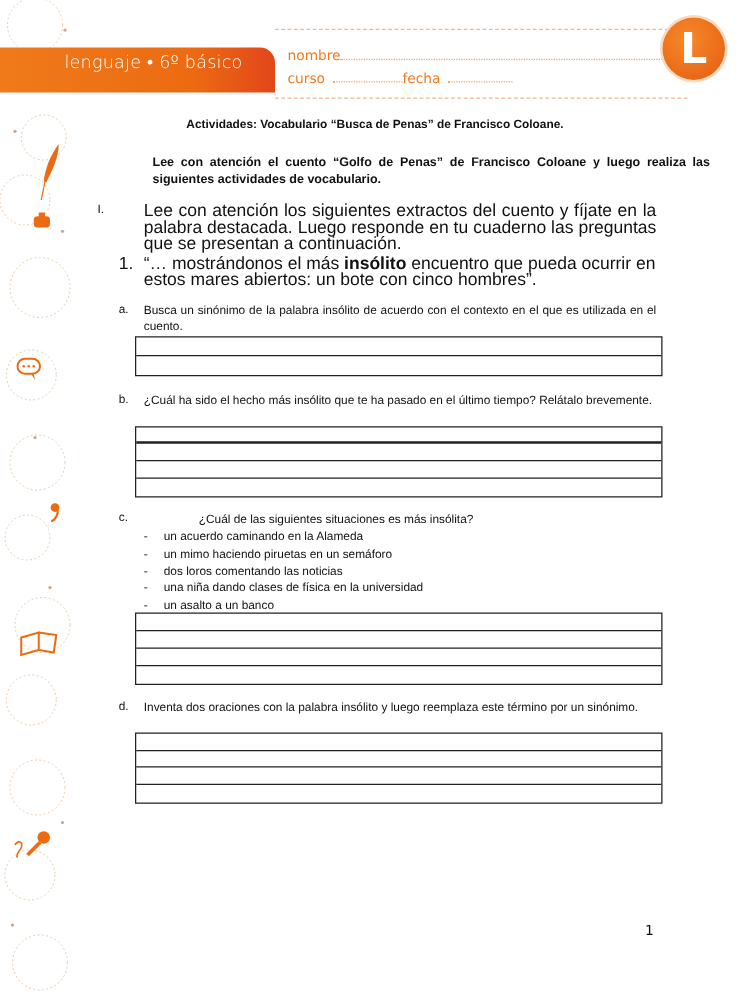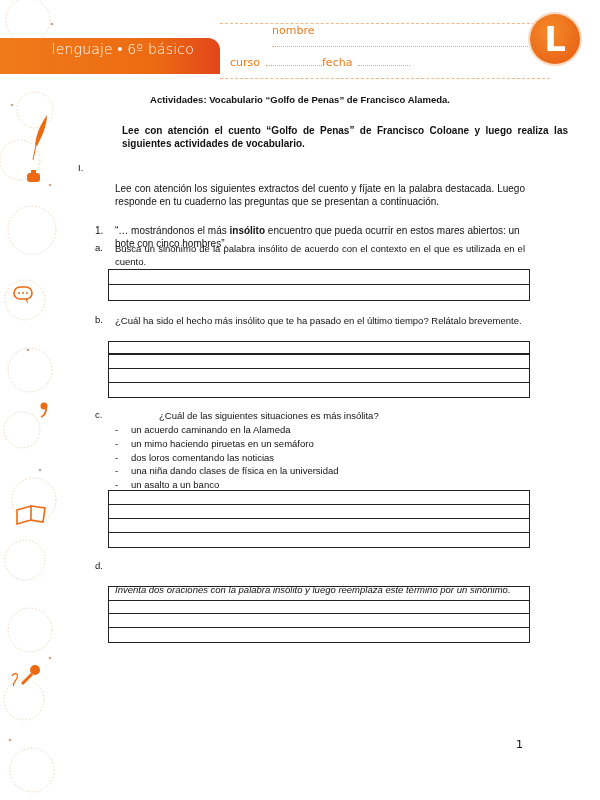--- a/index.html
+++ b/index.html
@@ -7,21 +7,21 @@
   .deco { position:absolute; left:0; top:0; width:70px; height:800px; }
   .header-bar { position:absolute; left:0; top:38px; width:220px; height:36px; background:linear-gradient(90deg,#f07a1a,#ec6b12 70%,#e2461a); border-top-right-radius:12px; }
   .header-bar .title { position:absolute; right:26px; top:3px; color:#fff; font-size:14px; letter-spacing:0.2px; font-family:"DejaVu Sans", sans-serif; font-weight:300; }
   .name-box { position:absolute; left:220px; top:23px; width:330px; height:54px; border:1px dashed #f0b78a; border-left:none; border-right:none; }
   .field { position:absolute; color:#f07a1a; font-size:11px; font-family:"DejaVu Sans", sans-serif; }
   .dots { display:inline-block; border-bottom:1px dotted #f4a46a; vertical-align:baseline; height:8px; }
   .logo { position:absolute; left:530px; top:14px; width:50px; height:50px; border-radius:50%; background:radial-gradient(circle at 40% 35%,#f58a2a,#e55a10); box-shadow:0 0 0 2px #fbd9bf; }
   .logo span { position:absolute; left:0; right:0; top:5px; text-align:center; color:#fff; font-weight:bold; font-size:34px; font-family:"DejaVu Sans", sans-serif; }
   .doc-title { position:absolute; left:0; width:600px; top:94px; text-align:center; font-size:9.5px; font-weight:bold; }
   .intro { position:absolute; left:78px; width:446px; top:124px; font-size:10px; font-weight:bold; line-height:13px; text-align:justify;margin-left:44px; }
-  .sec { position:absolute; font-size:10px; line-height:13px;margin-top:20px; }
+  .sec { position:absolute; font-size:14px; line-height:13px; }
   .sec-num { position:absolute; left:78px; top:162px; font-size:9.5px; }
   .sec-text { left:115px; width:410px; top:162px; text-align:justify; }
   .item1-num { left:95px; top:204px; }
   .item1-text { left:115px; width:410px; top:204px; }
   .q-label { position:absolute; left:95px; font-size:9.5px; }
   .q-text { position:absolute; left:115px; width:410px; font-size:9.5px; line-height:13px; text-align:justify; }
   .answer-box { position:absolute; left:108px; width:420px; border:1px solid #222; }
   .answer-box .row { border-bottom:1px solid #222; box-sizing:border-box; }
   .answer-box .row:last-child { border-bottom:none; }
   .options { position:absolute; left:115px; top:423px; font-size:9.5px; line-height:13.8px; }
@@ -83,36 +83,36 @@
       <line x1="32" y1="674" x2="22" y2="684" stroke="#ec6b12" stroke-width="3"></line>
       <path d="M12 676 C14 672 19 673 17 678 C15 682 12 684 14 686" stroke="#ec6b12" stroke-width="1.3" fill="none"></path>
     </g>
 </svg>
 
 <div class="header-bar">
   <span class="title">lenguaje • 6º básico</span>
 </div>
 
 <div class="name-box">
-  <div class="field" style="left:10px; top:0;margin-left:42px;">
+  <div class="field" style="left:10px; top:14px;">
     <span>nombre</span><span class="dots" style="width:262px;"></span>
   </div>
   <div class="field" style="left:10px; top:32px;">
     <span>curso</span><span class="dots" style="width:56px;margin-left:6px;"></span>
   </div>
   <div class="field" style="left:102px; top:32px;">
     <span>fecha</span><span class="dots" style="width:52px;margin-left:6px;"></span>
   </div>
 </div>
 
 <div class="logo">
   <span>L</span>
 </div>
 
-<div class="doc-title">Actividades: Vocabulario “Golfo de Penas” de Francisco Alameda.</div>
+<div class="doc-title">Actividades: Vocabulario “Busca de Penas” de Francisco Coloane.</div>
 
 <div class="intro">Lee con atención el cuento “Golfo de Penas” de Francisco Coloane y luego realiza las siguientes actividades de vocabulario.</div>
 
 <div class="sec-num">I.</div>
 <div class="sec sec-text">Lee con atención los siguientes extractos del cuento y fíjate en la palabra destacada. Luego responde en tu cuaderno las preguntas que se presentan a continuación.</div>
 
 <div class="sec item1-num">1.</div>
 <div class="sec item1-text"><span>“… mostrándonos el más </span><b>insólito</b><span> encuentro que pueda ocurrir en estos mares abiertos: un bote con cinco hombres”.</span></div>
 
 <div class="q-label" style="top:242px;">a.</div>
@@ -141,21 +141,21 @@
   <div class="opt"><span class="dash">-</span><span>un asalto a un banco</span></div>
 </div>
 <div class="answer-box" style="top:490px;">
   <div class="row" style="height:14px;"></div>
   <div class="row" style="height:14px;"></div>
   <div class="row" style="height:14px;"></div>
   <div class="row" style="height:14px;"></div>
 </div>
 
 <div class="q-label" style="top:560px;">d.</div>
-<div class="q-text" style="top:583px;font-style:italic;">Inventa dos oraciones con la palabra insólito y luego reemplaza este término por un sinónimo.</div>
+<div class="q-text" style="top:560px;">Inventa dos oraciones con la palabra insólito y luego reemplaza este término por un sinónimo.</div>
 <div class="answer-box" style="top:586px;">
   <div class="row" style="height:14px;"></div>
   <div class="row" style="height:13px;"></div>
   <div class="row" style="height:14px;"></div>
   <div class="row" style="height:14px;"></div>
 </div>
 
 <div class="page-num">1</div>
 
 </body></html>

